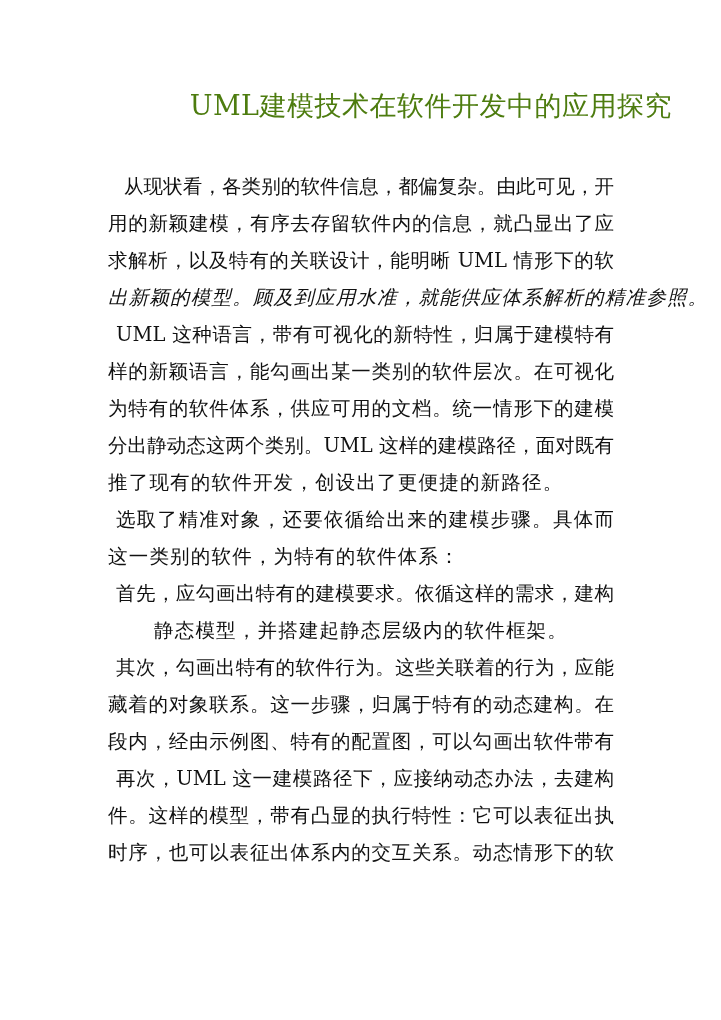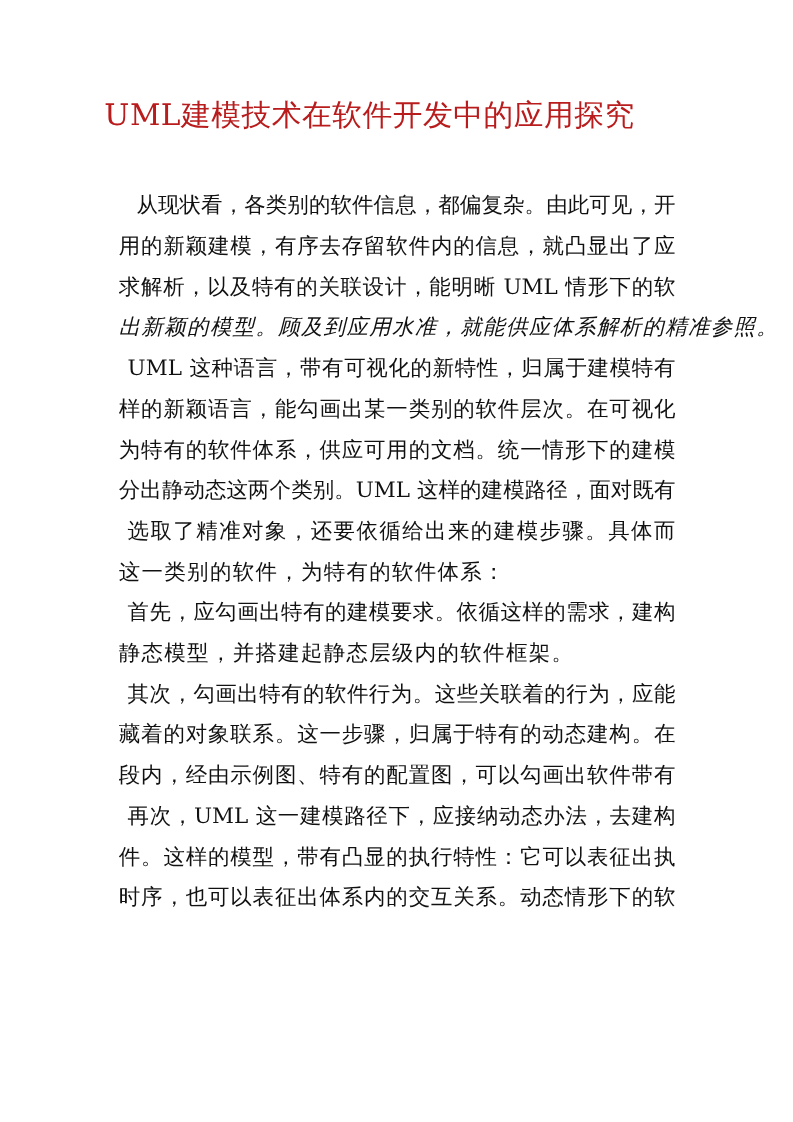--- a/index.html
+++ b/index.html
@@ -1,43 +1,44 @@
 <!DOCTYPE html>
 <html><head>
 <meta charset="utf-8">
 <style>
   html, body { margin: 0; padding: 0; background: #ffffff; }
   body { width: 721px; height: 1020px; overflow: hidden; position: relative;
          font-family: "DejaVu Serif", "Liberation Serif", serif; color: #111; }
   .page { position: absolute; left: 0; top: 0; width: 721px; height: 1020px; background: #fff; }
-  .title { position: absolute; top: 88px; left: 0; width: 672px; text-align: center;
-           font-size: 27px; line-height: 36px; color: #b91c1c; letter-spacing: 0.5px; }
+  .title { position: absolute; top: 88px; left: 0; width: 672px; text-align: right;
+           font-size: 27px; line-height: 36px; color: #4d7c0f; letter-spacing: 0.5px; }
   .body { position: absolute; left: 108px; top: 168px; width: 506px; }
   .line { height: 37px; line-height: 37px; font-size: 19.5px; white-space: nowrap;
           letter-spacing: 1.2px; overflow: visible; }
   .justify { text-align: justify; text-align-last: justify; }
 </style>
 </head>
 <body>
 
 <div class="page">
   <div class="title">UML建模技术在软件开发中的应用探究</div>
   <div class="body" id="doc-body">
     <div class="line justify" style="padding-left: 16px; white-space: normal; letter-spacing: 0px; overflow: hidden;">从现状看，各类别的软件信息，都偏复杂。由此可见，开发一种可</div>
     <div class="line justify" style="padding-left: 0px; white-space: normal; letter-spacing: 0px; overflow: hidden;">用的新颖建模，有序去存留软件内的信息，就凸显出了应用价值。需</div>
     <div class="line justify" style="padding-left: 0px; white-space: normal; letter-spacing: 0px; overflow: hidden;">求解析，以及特有的关联设计，能明晰 UML 情形下的软件特性，建构</div>
     <div class="line" style="padding-left: 0px; font-style: italic;">出新颖的模型。顾及到应用水准，就能供应体系解析的精准参照。</div>
     <div class="line justify" style="padding-left: 8px; white-space: normal; letter-spacing: 0px; overflow: hidden;">UML 这种语言，带有可视化的新特性，归属于建模特有的语言。这</div>
     <div class="line justify" style="padding-left: 0px; white-space: normal; letter-spacing: 0px; overflow: hidden;">样的新颖语言，能勾画出某一类别的软件层次。在可视化的归整后，</div>
     <div class="line justify" style="padding-left: 0px; white-space: normal; letter-spacing: 0px; overflow: hidden;">为特有的软件体系，供应可用的文档。统一情形下的建模用语，可以</div>
     <div class="line justify" style="padding-left: 0px; white-space: normal; letter-spacing: 0px; overflow: hidden;">分出静动态这两个类别。UML 这样的建模路径，面对既有的框架，助</div>
+    <div class="line" style="padding-left: 0px;">推了现有的软件开发，创设出了更便捷的新路径。</div>
     <div class="line justify" style="padding-left: 8px; white-space: normal; letter-spacing: 0px; overflow: hidden;">选取了精准对象，还要依循给出来的建模步骤。具体而言，建构 UML</div>
     <div class="line" style="padding-left: 0px;">这一类别的软件，为特有的软件体系：</div>
     <div class="line justify" style="padding-left: 8px; white-space: normal; letter-spacing: 0px; overflow: hidden;">首先，应勾画出特有的建模要求。依循这样的需求，建构出特有的</div>
-    <div class="line" style="padding-left: 0px;">静态模型，并搭建起静态层级内的软件框架。</div>
+    <div class="line" style="padding-left: 0px; text-align: center;">静态模型，并搭建起静态层级内的软件框架。</div>
     <div class="line justify" style="padding-left: 8px; white-space: normal; letter-spacing: 0px; overflow: hidden;">其次，勾画出特有的软件行为。这些关联着的行为，应能折射出潜</div>
     <div class="line justify" style="padding-left: 0px; white-space: normal; letter-spacing: 0px; overflow: hidden;">藏着的对象联系。这一步骤，归属于特有的动态建构。在如上两个时</div>
     <div class="line justify" style="padding-left: 0px; white-space: normal; letter-spacing: 0px; overflow: hidden;">段内，经由示例图、特有的配置图，可以勾画出软件带有的总体系。</div>
     <div class="line justify" style="padding-left: 8px; white-space: normal; letter-spacing: 0px; overflow: hidden;">再次，UML 这一建模路径下，应接纳动态办法，去建构出精准的软</div>
     <div class="line justify" style="padding-left: 0px; white-space: normal; letter-spacing: 0px; overflow: hidden;">件。这样的模型，带有凸显的执行特性：它可以表征出执行情形下的</div>
     <div class="line justify" style="padding-left: 0px; white-space: normal; letter-spacing: 0px; overflow: hidden;">时序，也可以表征出体系内的交互关系。动态情形下的软件建模，可</div>
   </div>
 </div>
 
 </body></html>

